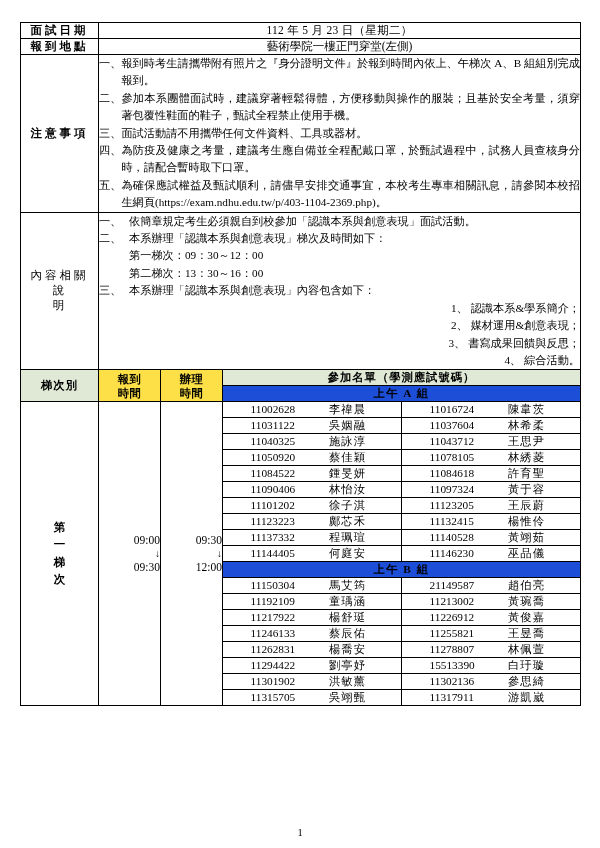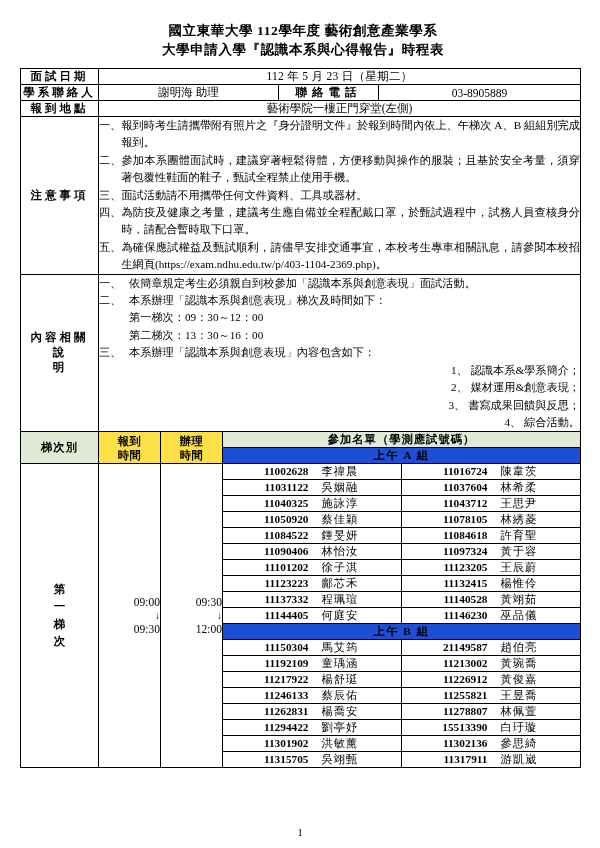--- a/index.html
+++ b/index.html
@@ -50,21 +50,21 @@
     text-align: center;
     font-size: 11.5px;
     font-weight: bold;
     letter-spacing: 3px;
     padding: 4px 2px 4px 5px;
     white-space: nowrap;
   }
   .lbl-2line {
     text-align: center;
     font-size: 11.5px;
-    font-weight: bold;
+    font-weight: normal;
     line-height: 15px;
     letter-spacing: 3px;
     padding: 4px 2px;
   }
   .lbl-2line .l1 { display:block; }
   .lbl-2line .l2 { display:block; letter-spacing: 26px; padding-left: 24px;}
   .val-center {
     text-align: center;
     font-size: 11.5px;
     padding: 4px 3px;
@@ -144,22 +144,22 @@
     font-weight: bold;
     letter-spacing: 1.5px;
     padding: 2.5px 0;
   }
   .stu {
     font-size: 11.3px;
     padding: 2.5px 0;
     text-align: center;
     white-space: nowrap;
   }
-  .stu .id { display:inline-block; min-width: 58px; text-align:right;font-weight:bold; }
-  .stu .nm { display:inline-block; min-width: 52px; text-align:left; padding-left: 13px; letter-spacing: 1px;}
+  .stu .id { display:inline-block; min-width: 58px; text-align:left; }
+  .stu .nm { display:inline-block; min-width: 52px; text-align:center; padding-left: 13px; letter-spacing: 1px;}
   .vert {
     text-align: center;
     font-size: 11.5px;
     font-weight: bold;
     line-height: 17.5px;
     padding: 6px 0;
   }
   .vert span { display: block; }
   .timecell {
     text-align: right;
@@ -176,42 +176,32 @@
     width: 600px;
     text-align: center;
     font-size: 10.5px;
   }
 </style>
 </head>
 <body>
 
 <div class="page">
 
-  <div class="title-block">
-    <div class="title-line">國立東華大學 112學年度 藝術創意產業學系</div>
-    <div class="title-line">大學申請入學『認識本系與心得報告』時程表</div>
-  </div>
 
   <table class="doc">
     <colgroup>
       <col style="width:78px">
         <col style="width:180px">
         <col style="width:100px">
         <col style="width:202px">
     </colgroup>
     <tbody>
       <tr>
         <td class="lbl">面試日期</td>
         <td class="val-center ltr" colspan="3">112 年 5 月 23 日（星期二）</td>
-      </tr>
-      <tr>
-        <td class="lbl">學系聯絡人</td>
-        <td class="val-center">謝明海 助理</td>
-        <td class="lbl-spread">聯絡電話</td>
-        <td class="val-center">03-8905889</td>
       </tr>
       <tr>
         <td class="lbl">報到地點</td>
         <td class="val-center" colspan="3">藝術學院一樓正門穿堂(左側)</td>
       </tr>
 
       <tr>
         <td class="lbl">注意事項</td>
         <td class="notes" colspan="3">
           <div class="n-item">

